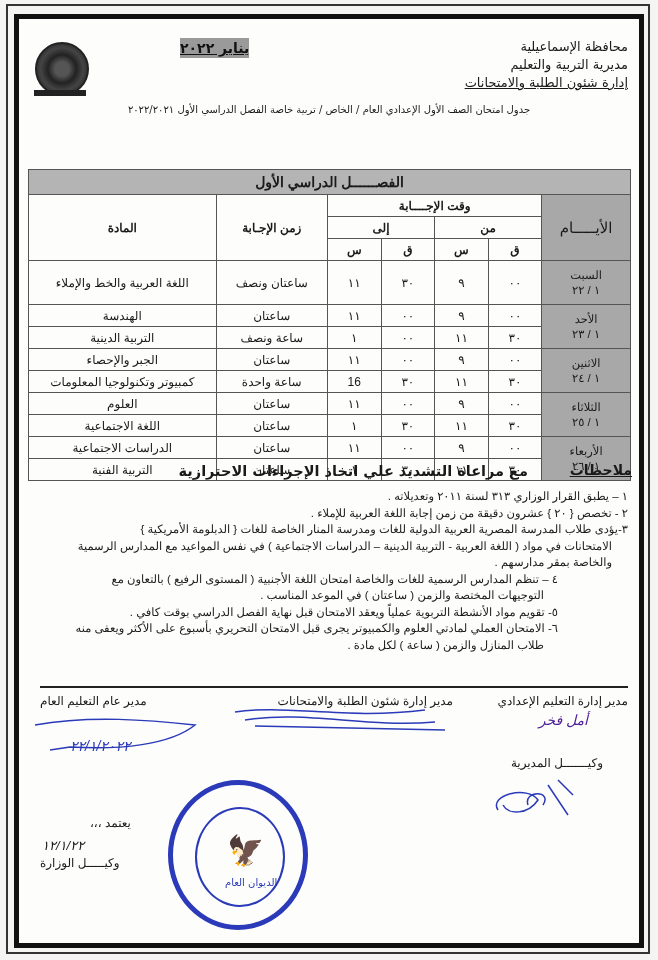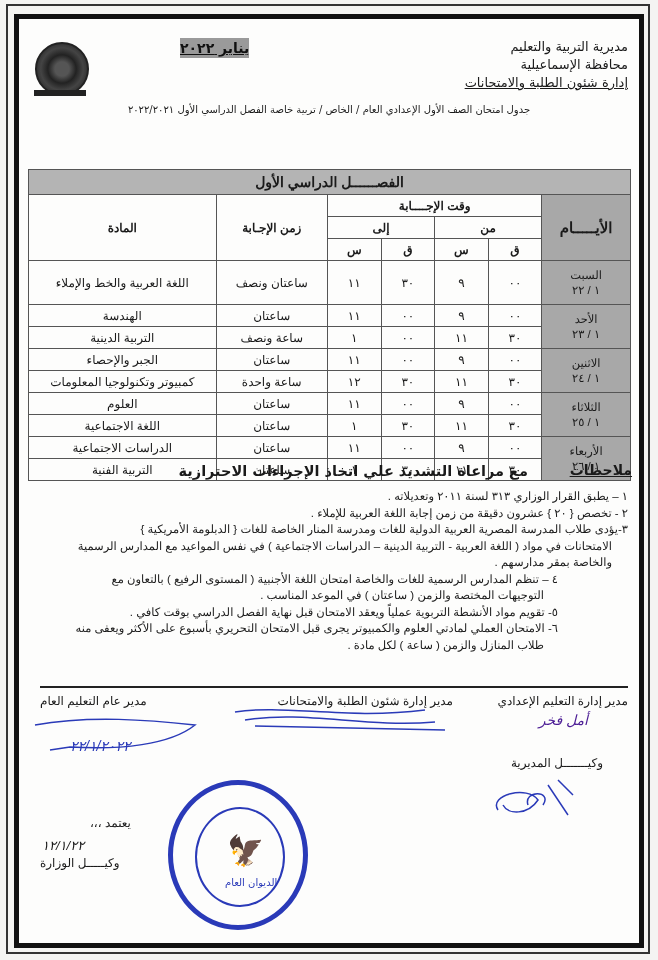--- a/index.html
+++ b/index.html
@@ -9,21 +9,21 @@
   .hdr-right { position:absolute; right:30px; top:38px; text-align:right; direction:rtl; font-size:13px; line-height:18px; }
   .hdr-right div { white-space:nowrap; }
   .underline { text-decoration:underline; }
   .date-badge { position:absolute; left:180px; top:38px; background:#9a9a9a; color:#111; font-weight:bold; font-size:14px; padding:2px 0; direction:rtl; text-decoration:underline; }
   .logo { position:absolute; left:35px; top:42px; width:50px; height:50px; border-radius:50%; background:radial-gradient(circle,#555 20%,#222 40%,#444 60%,#111 100%); border:2px solid #222; }
   .logo-strip { position:absolute; left:34px; top:90px; width:52px; height:6px; background:#222; }
   .doc-title { position:absolute; left:40px; right:40px; top:104px; text-align:center; direction:rtl; font-size:10px; }
   table.sched { position:absolute; left:28px; top:141px; width:603px; border-collapse:collapse; direction:rtl; font-size:12px; font-family:"Liberation Sans", sans-serif;margin-top:28px; }
   table.sched td, table.sched th { border:1.5px solid #555; text-align:center; padding:0; }
   .band { background:#b4b4b4; font-weight:bold; font-size:14px; height:24px; }
-  .gray { background:#b0b0b0; font-weight:bold; }
+  .gray { background:#b0b0b0; font-weight:normal; }
   .day { background:#a8a8a8; font-size:11.5px; line-height:15px; width:90px; }
   .hb { font-weight:bold; }
   td.subj { width:195px; }
   td.dur { width:115px; }
   td.num { width:55px; }
   .notes-head { position:absolute; right:26px; top:462px; direction:rtl; font-weight:bold; font-size:14px; text-decoration:underline; }
   .notes-emph { position:absolute; right:130px; top:463px; direction:rtl; font-weight:bold; font-size:14.5px; }
   .notes { position:absolute; right:30px; top:488px; width:560px; direction:rtl; font-size:11.5px; line-height:16.5px; font-family:"Liberation Sans", sans-serif; }
   .notes p { margin:0; }
   .ind { padding-right:16px; }
@@ -40,22 +40,22 @@
 
 <div class="frame-outer"></div>
 <div class="frame-inner"></div>
 
 <div class="logo"></div>
 <div class="logo-strip"></div>
 
 <div class="date-badge">يناير ٢٠٢٢</div>
 
 <div class="hdr-right">
+  <div>محافظة الإسماعيلية</div>
   <div>مديرية التربية والتعليم</div>
-  <div>محافظة الإسماعيلية</div>
   <div class="underline">إدارة شئون الطلبة والامتحانات</div>
 </div>
 
 <div class="doc-title">جدول امتحان الصف الأول الإعدادي العام  / الخاص / تربية خاصة الفصل الدراسي الأول ٢٠٢٢/٢٠٢١</div>
 
 <table class="sched">
   <tbody id="tbody">
     <tr>
       <td class="band" colspan="7">الفصــــــل الدراسي الأول</td>
     </tr>
@@ -116,21 +116,21 @@
         <td>٩</td>
         <td>٠٠</td>
         <td>١١</td>
         <td>ساعتان</td>
         <td>الجبر والإحصاء</td>
       </tr>
       <tr style="height: 22px;">
         <td>٣٠</td>
         <td>١١</td>
         <td>٣٠</td>
-        <td>١٢</td>
+        <td>16</td>
         <td>ساعة واحدة</td>
         <td>كمبيوتر وتكنولوجيا المعلومات</td>
       </tr>
       <tr style="height: 22px;">
         <td class="day" rowspan="2">
           <div>الثلاثاء</div>
           <div>١ / ٢٥</div>
         </td>
         <td>٠٠</td>
         <td>٩</td>

